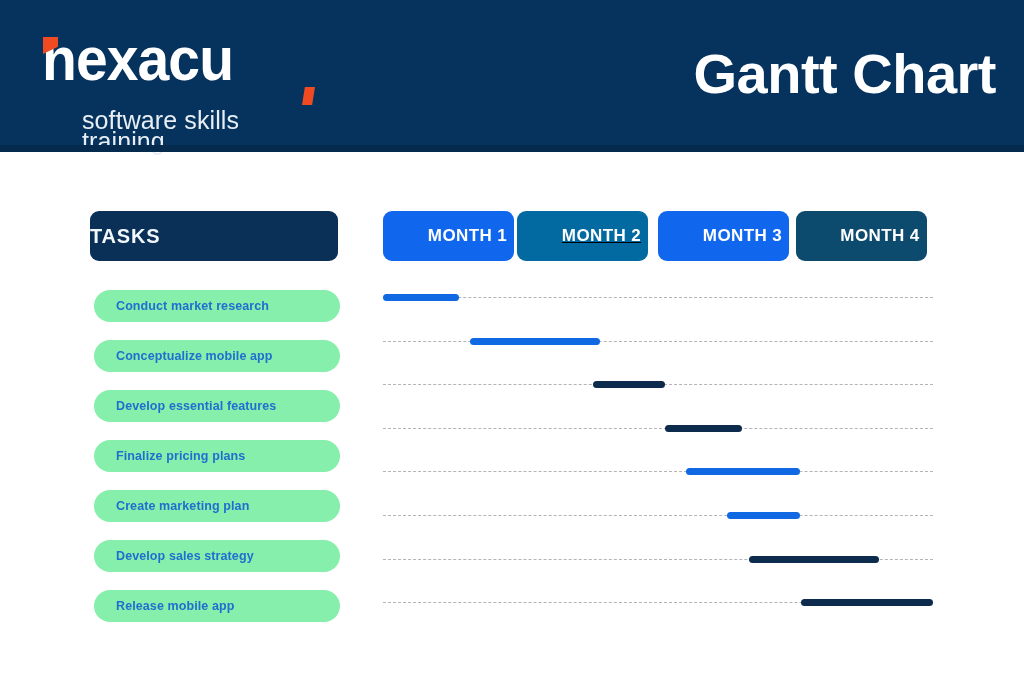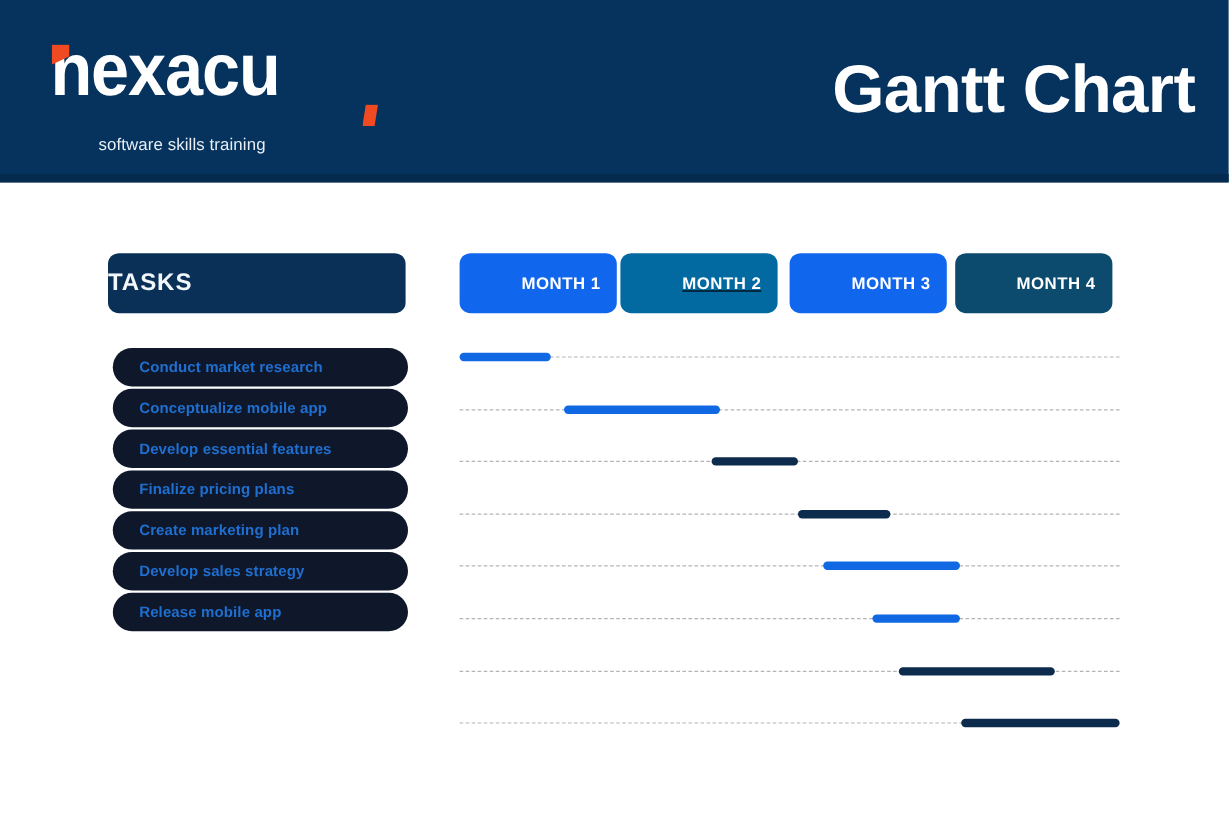--- a/index.html
+++ b/index.html
@@ -75,21 +75,21 @@
     width: 13px;
     height: 18px;
     background: #f04a23;
     clip-path: polygon(22% 0, 100% 0, 78% 100%, 0 100%);
   }
   .logo-tagline {
     position: absolute;
     left: 44px;
     top: 82px;
     font-family: "Liberation Sans", sans-serif;
-    font-size: 14px;
+    font-size: 25px;
     line-height: 21px;
     letter-spacing: 0.1px;
     color: #e8eef4;
     font-weight: 400;
   }
 
   
   .title {
     position: absolute;
     right: 28px;
@@ -126,22 +126,22 @@
   .task-list {
     position: absolute;
     left: 94px;
     top: 290px;
     width: 246px;
   }
   .task-pill {
     position: relative;
     width: 246px;
     height: 32px;
-    margin-bottom: 2px;
-    background: #0f172a;
+    margin-bottom: 18px;
+    background: #86efac;
     border-radius: 16px;
     display: flex;
     align-items: center;
   }
   .task-pill span {
     font-family: "Liberation Sans", sans-serif;
     font-size: 12.5px;
     font-weight: 600;
     color: #1f6fd0;
     padding-left: 22px;
@@ -162,21 +162,21 @@
     width: 131px;
     height: 50px;
     border-radius: 9px;
     display: flex;
     align-items: center;
     justify-content: center;
   }
   .month-box span {
     font-family: "Liberation Sans", sans-serif;
     font-weight: 700;
-    font-size: 14px;
+    font-size: 17px;
     letter-spacing: 0.4px;
     color: #ffffff;
     padding-left: 38px;
   }
 
   
   .gantt {
     position: absolute;
     left: 383px;
     top: 290px;

